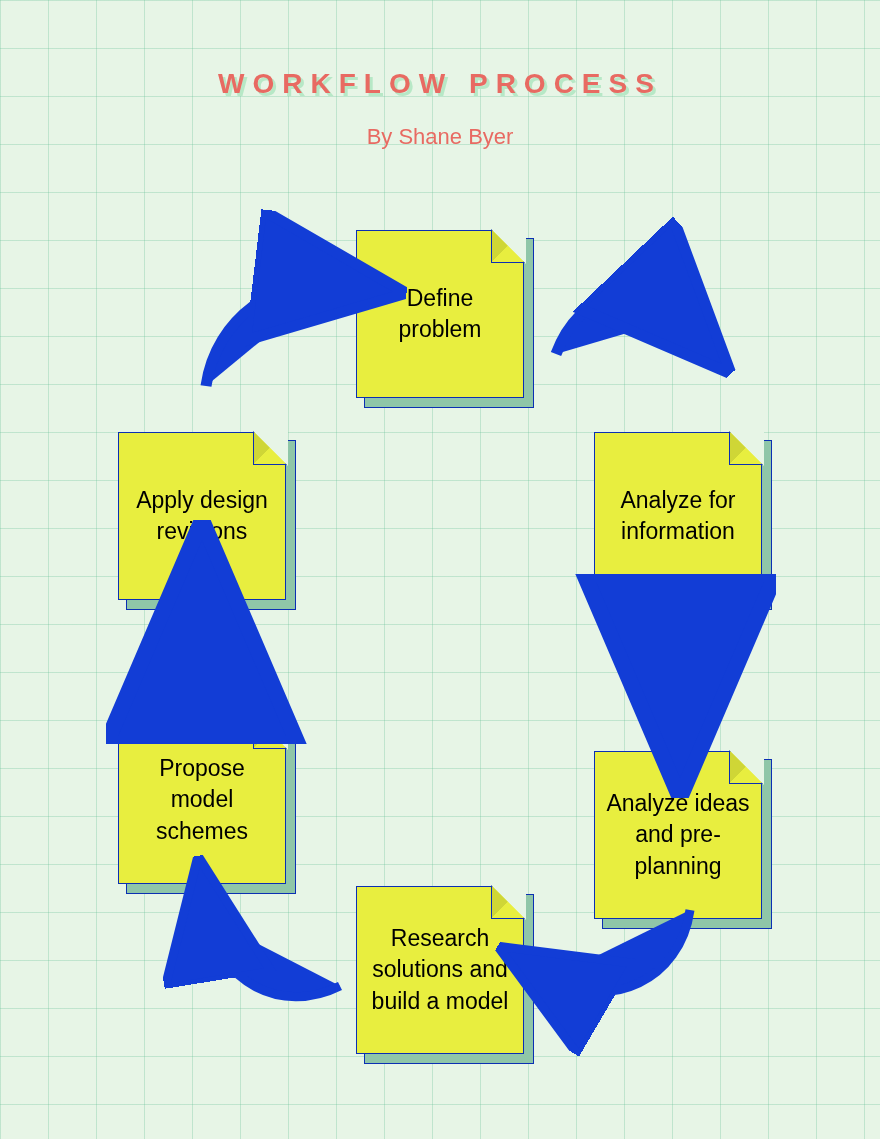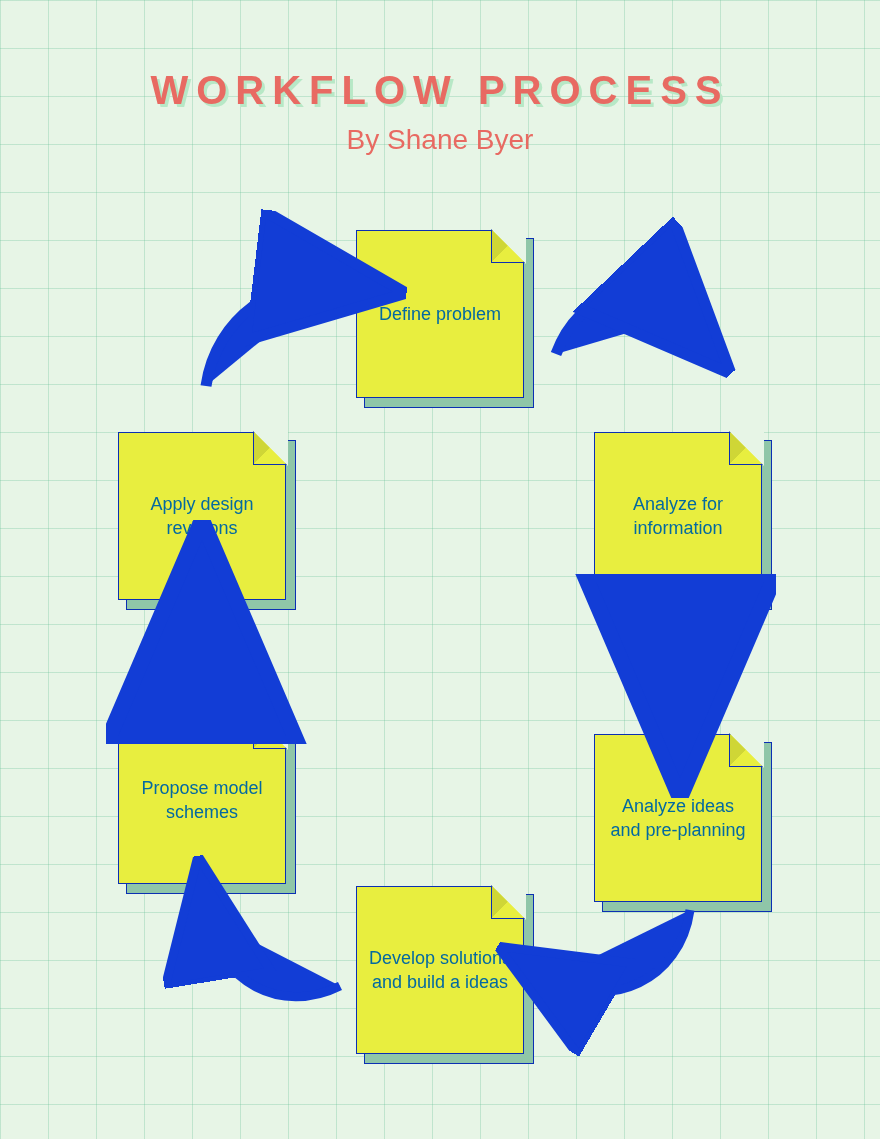--- a/index.html
+++ b/index.html
@@ -9,42 +9,42 @@
     background-image:
       linear-gradient(to right, rgba(120,200,160,.35) 1px, transparent 1px),
       linear-gradient(to bottom, rgba(120,200,160,.35) 1px, transparent 1px);
     background-size:48px 48px;
     font-family:"Trebuchet MS","Segoe UI",Arial,sans-serif;
     position:relative;
     overflow:hidden;
   }
   .title{
     position:absolute;left:0;right:0;top:68px;text-align:center;
-    font-weight:900;font-size:40px;letter-spacing:8px;
+    font-weight:900;font-size:28px;letter-spacing:8px;
     color:#e86a62;
     text-shadow:3px 3px 0 #b7e8c6;
     text-transform:uppercase;
   }
   .byline{
     position:absolute;left:0;right:0;top:124px;text-align:center;
-    font-size:28px;color:#e86a62;
+    font-size:22px;color:#e86a62;
   }
   .note{
     position:absolute;width:168px;height:168px;
   }
   .note .shadow{
     position:absolute;left:8px;top:8px;width:100%;height:100%;
     background:#8fc6a8;border:1.5px solid #0b2fb3;
   }
   .note .paper{
     position:absolute;left:0;top:0;width:100%;height:100%;
     background:#e8ee3f;border:1.5px solid #0b2fb3;
     box-sizing:border-box;padding:10px;
     display:flex;align-items:center;justify-content:center;
-    text-align:center;font-size:18px;line-height:1.35;color:#0369a1;
+    text-align:center;font-size:23px;line-height:1.35;color:#000000;
   }
   .note .fold{
     position:absolute;right:-1px;top:-1px;width:34px;height:34px;
     background:linear-gradient(135deg,#cfd636 0 50%,#e8ee3f 50% 100%);
     border-left:1.5px solid #0b2fb3;border-bottom:1.5px solid #0b2fb3;
     border-top:1.5px solid #0b2fb3;border-right:1.5px solid #0b2fb3;
     clip-path:polygon(0 0,100% 100%,0 100%);
     box-sizing:border-box;
   }
   .note .corner-mask{
@@ -72,33 +72,33 @@
 
 <div class="note" style="left:594px;top:432px">
   <div class="shadow"></div>
     <div class="paper">
       <span>Analyze for information</span>
     </div>
   <div class="corner-mask"></div>
     <div class="fold"></div>
 </div>
 
-<div class="note" style="left:594px;top:734px">
+<div class="note" style="left:594px;top:751px">
   <div class="shadow"></div>
     <div class="paper">
       <span>Analyze ideas and pre-planning</span>
     </div>
   <div class="corner-mask"></div>
     <div class="fold"></div>
 </div>
 
 <div class="note" style="left:356px;top:886px">
   <div class="shadow"></div>
     <div class="paper">
-      <span>Develop solutions and build a ideas</span>
+      <span>Research solutions and build a model</span>
     </div>
   <div class="corner-mask"></div>
     <div class="fold"></div>
 </div>
 
 <div class="note" style="left:118px;top:716px">
   <div class="shadow"></div>
     <div class="paper">
       <span>Propose model schemes</span>
     </div>

